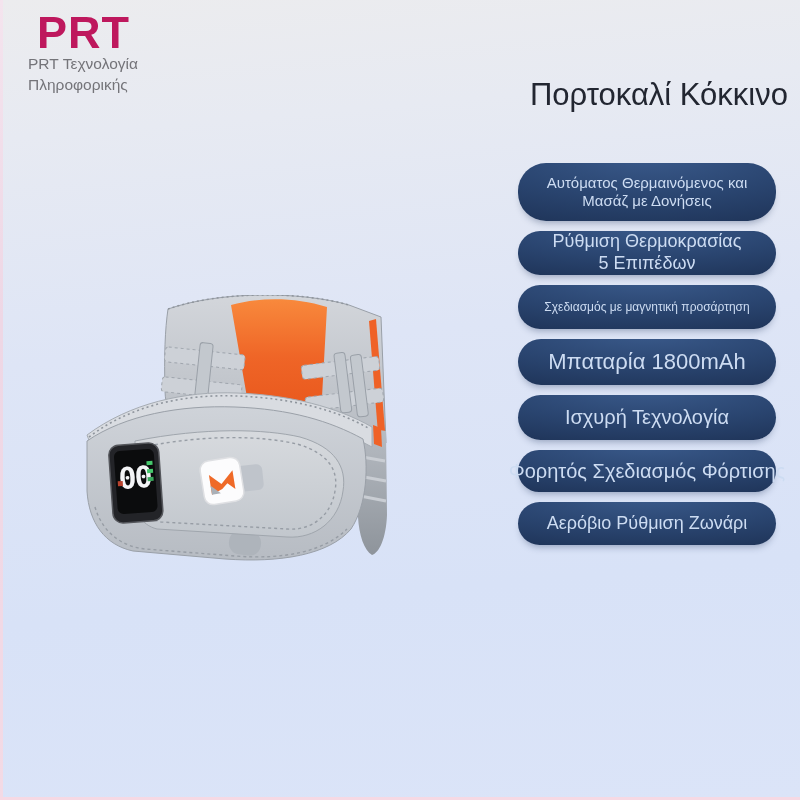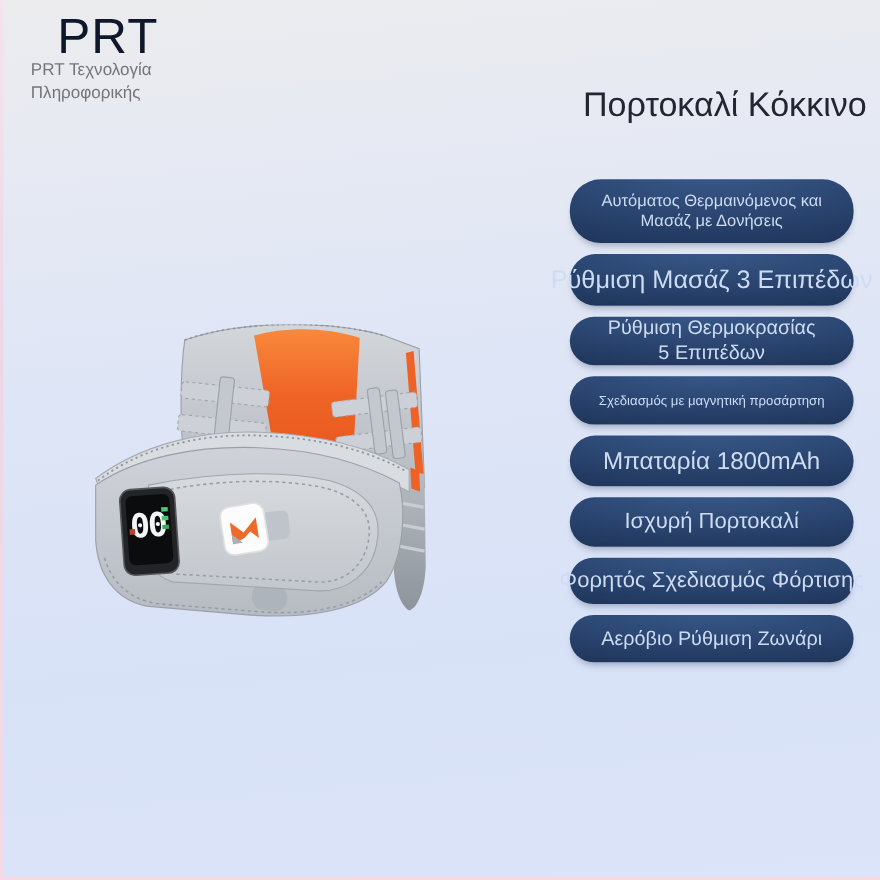--- a/index.html
+++ b/index.html
@@ -7,21 +7,21 @@
     width:800px;height:800px;position:relative;overflow:hidden;
     font-family:"Liberation Sans","DejaVu Sans",sans-serif;
     background:linear-gradient(175deg,#ececee 0%,#e7eaf2 16%,#dee5f6 42%,#d8e2f7 72%,#dbe4f8 100%);
   }
   .edge-left{position:absolute;left:0;top:0;width:3px;height:100%;
     background:linear-gradient(180deg,#f4e4ee,#eed7e5 40%,#f3dae5);}
   .edge-bottom{position:absolute;left:0;bottom:0;width:100%;height:3px;background:#f6d9e4;}
 
   
   .logo{position:absolute;left:37px;top:10px;}
-  .logo-name{font-size:45px;font-weight:normal;color:#0f172a;line-height:1;letter-spacing:1px;margin-left:15px;}
+  .logo-name{font-size:45px;font-weight:bold;color:#be185d;line-height:1;letter-spacing:1px;}
   .logo-sub{position:absolute;left:28px;top:53px;font-size:15.5px;color:#747479;line-height:21px;}
 
   
   .variant-title{position:absolute;top:77px;right:12px;font-size:31px;color:#222631;}
 
   
   .features{position:absolute;left:518px;top:163px;width:258px;display:flex;flex-direction:column;gap:10px;}
   .badge{
     border-radius:28px;display:flex;flex-direction:column;align-items:center;justify-content:center;
     text-align:center;color:#cddcf2;line-height:1.22;
@@ -56,35 +56,32 @@
   <span class="bl">Πληροφορικής</span>
 </div>
 
 <div class="variant-title">Πορτοκαλί Κόκκινο</div>
 
 <div class="features">
   <div class="badge b1">
     <span class="bl">Αυτόματος Θερμαινόμενος και</span>
     <span class="bl">Μασάζ με Δονήσεις</span>
   </div>
-  <div class="badge b2">
-    <span class="bl">Ρύθμιση Μασάζ 3 Επιπέδων</span>
-  </div>
   <div class="badge b3">
     <span class="bl">Ρύθμιση Θερμοκρασίας</span>
     <span class="bl">5 Επιπέδων</span>
   </div>
   <div class="badge b4">
     <span class="bl">Σχεδιασμός με μαγνητική προσάρτηση</span>
   </div>
   <div class="badge b5">
     <span class="bl">Μπαταρία 1800mAh</span>
   </div>
   <div class="badge b6">
-    <span class="bl">Ισχυρή Πορτοκαλί</span>
+    <span class="bl">Ισχυρή Τεχνολογία</span>
   </div>
   <div class="badge b7">
     <span class="bl">Φορητός Σχεδιασμός Φόρτισης</span>
   </div>
   <div class="badge b8">
     <span class="bl">Αερόβιο Ρύθμιση Ζωνάρι</span>
   </div>
 </div>
 
 <div class="product">

